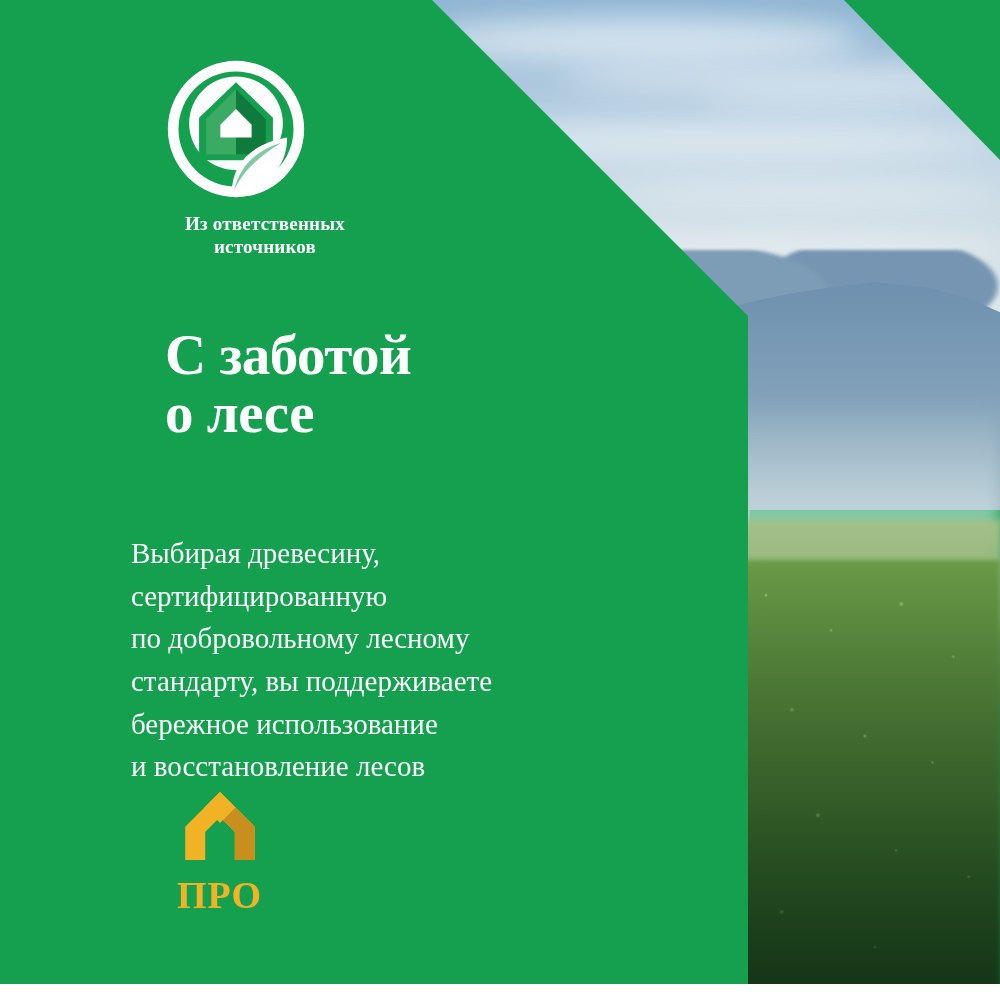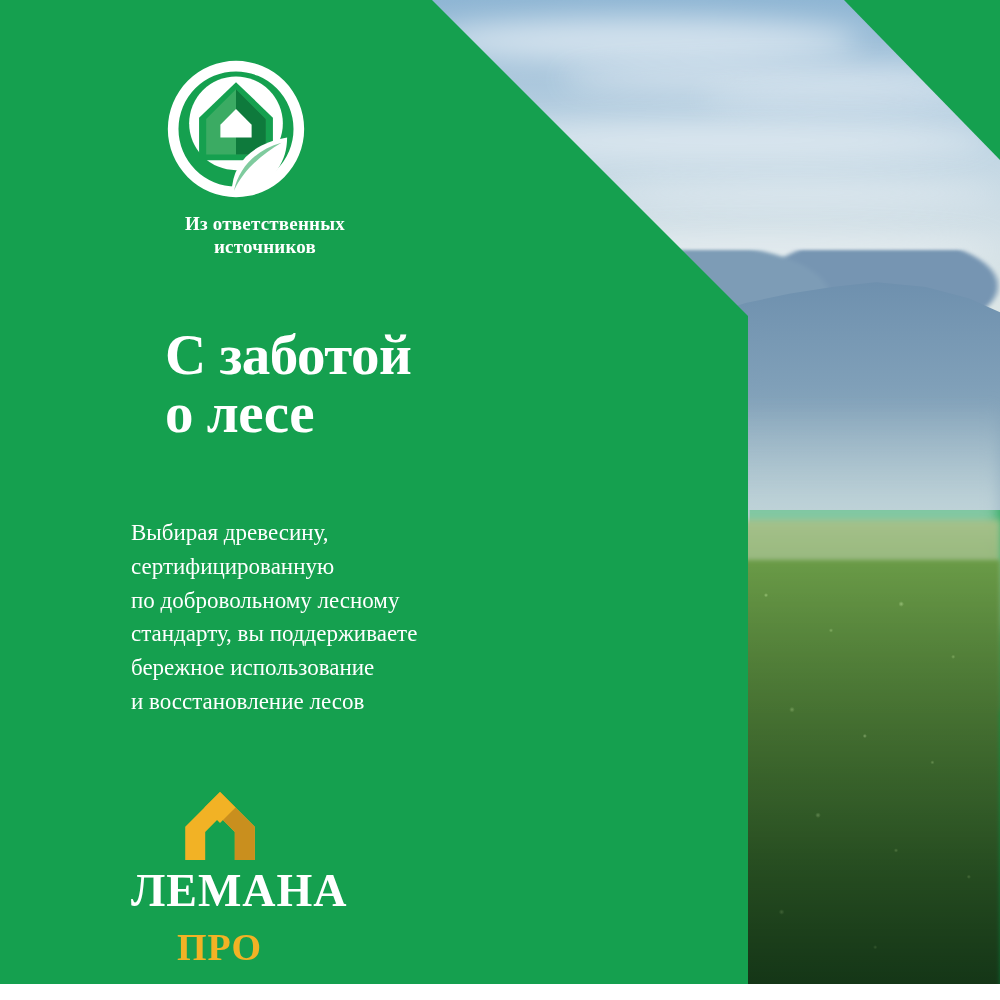--- a/index.html
+++ b/index.html
@@ -198,23 +198,23 @@
     line-height: 1.02;
     letter-spacing: -0.5px;
     white-space: pre-line;
     margin-left: 34px;
   }
 
   
   .body-copy {
     position: absolute;
     left: 131px;
-    top: 516px;
+    top: 532px;
     color: #ffffff;
-    font-size: 23px;
+    font-size: 29px;
     font-weight: normal;
     line-height: 1.47;
     white-space: pre-line;
   }
 
   
   .brand {
     position: absolute;
     left: 131px;
     top: 790px;
@@ -303,18 +303,17 @@
 стандарту, вы поддерживаете
 бережное использование
 и восстановление лесов</div>
 
     <div class="brand">
       <svg class="brand-house" viewBox="0 0 100 96" aria-hidden="true">
         <path fill="#f2b225" d="M50 2 L97 49 L97 94 L70 94 L70 56 L50 36 L30 56 L30 94 L3 94 L3 49 Z"></path>
         <path fill="#c98f1e" d="M50 2 L97 49 L97 94 L70 94 L70 56 L50 36 Z"></path>
         <path fill="#f2b225" d="M50 2 L71 23 L50 44 L29 23 Z"></path>
       </svg>
-      <div class="brand-wordmark">ЛЕМАНА</div>
       <div class="brand-sub">ПРО</div>
     </div>
 
   </div>
 </div>
 
 </body></html>

